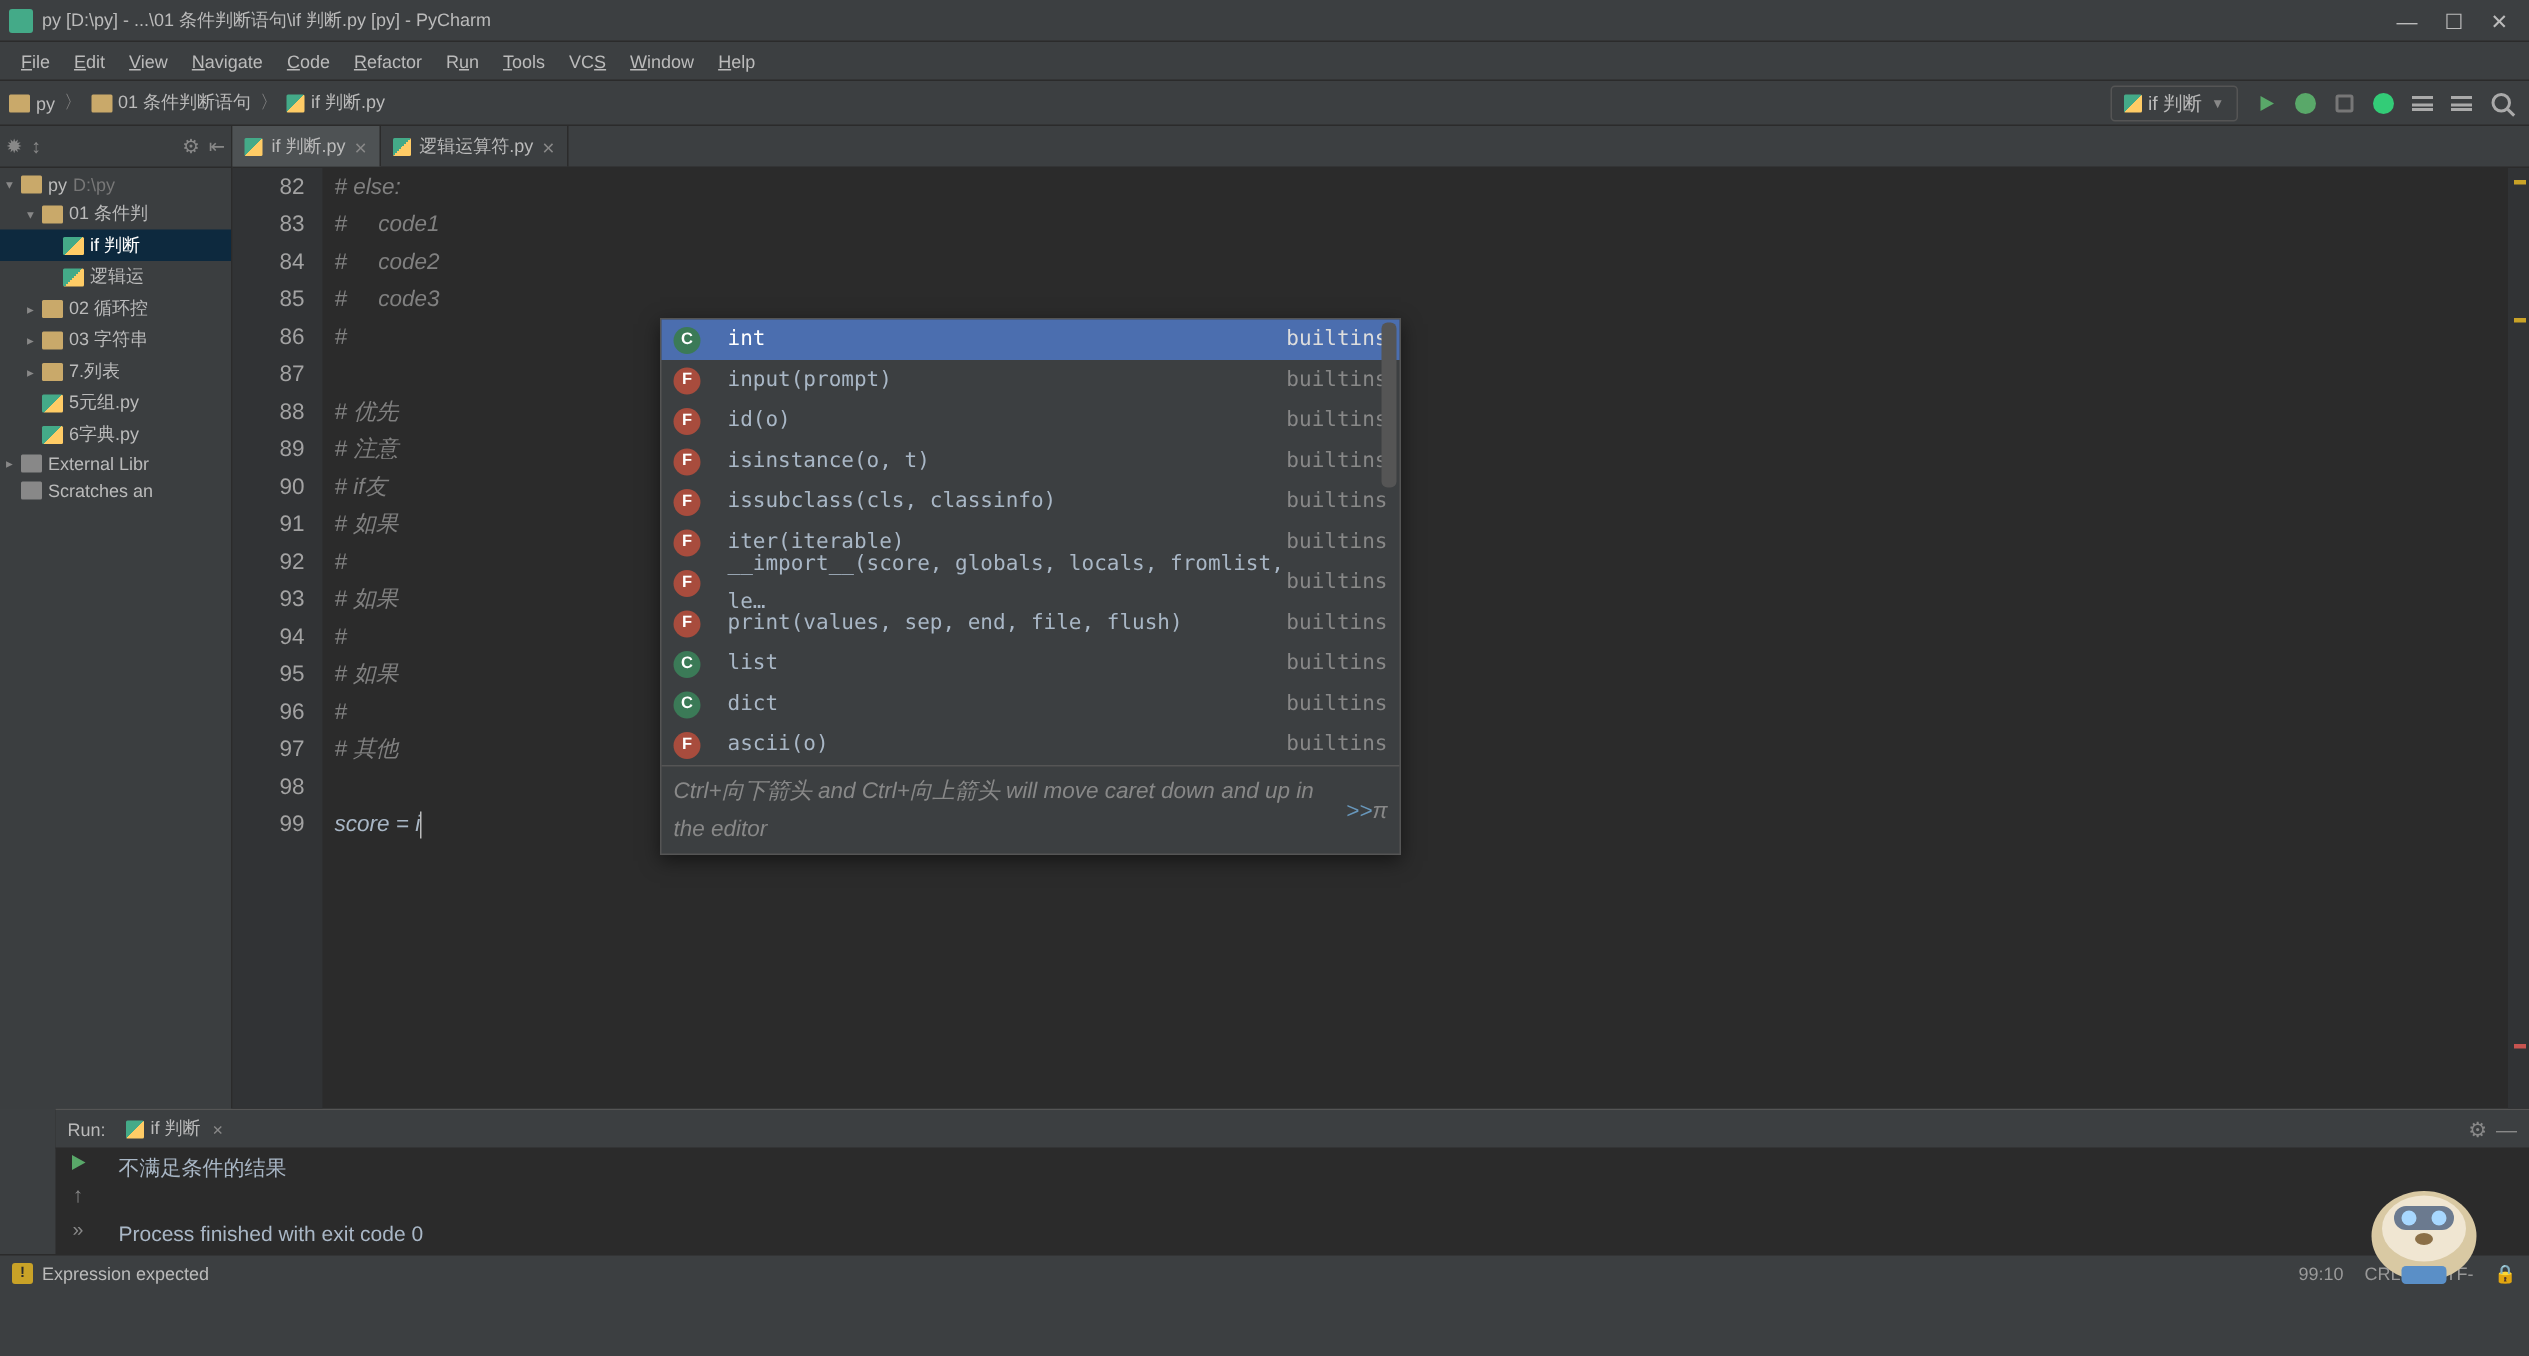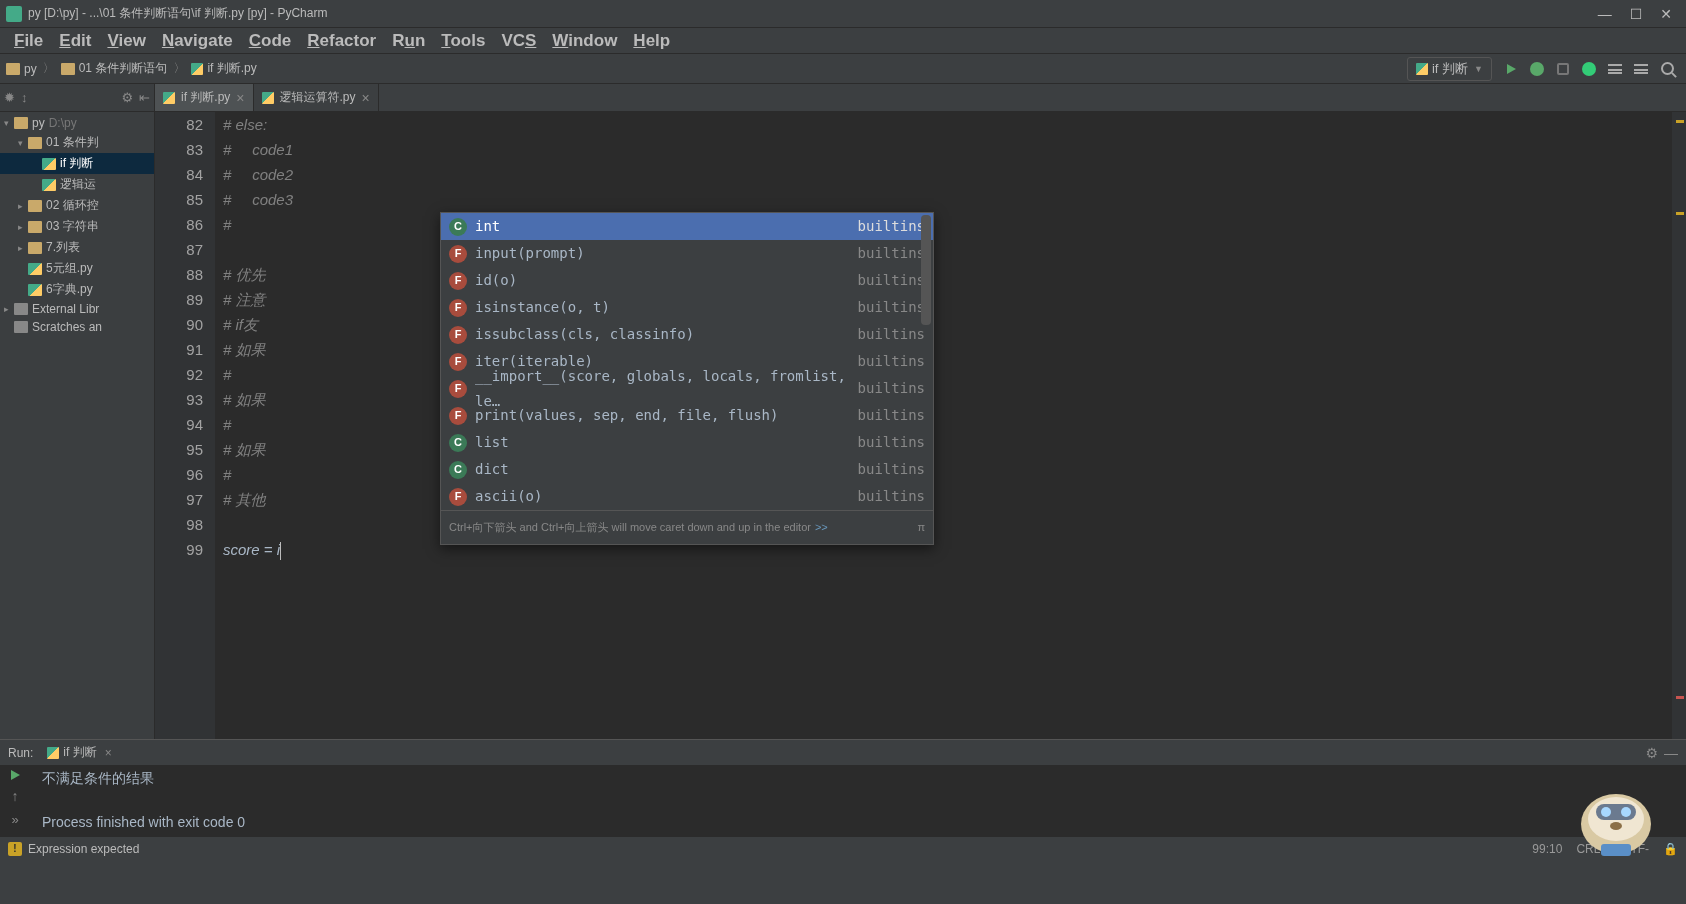--- a/index.html
+++ b/index.html
@@ -3,21 +3,21 @@
 <meta charset="utf-8">
 <style>
 * { margin:0; padding:0; box-sizing:border-box; font-family:"Segoe UI",Arial,sans-serif; }
 body { background:#3c3f41; color:#bbb; font-size:13px; overflow:hidden; width:1686px; height:904px; position:relative; }
 .titlebar { height:28px; background:#3c3f41; display:flex; align-items:center; padding:0 6px; border-bottom:1px solid #2b2b2b; }
 .titlebar .icon-app { width:16px; height:16px; background:#4a8; border-radius:2px; margin-right:6px; }
 .titlebar .title { flex:1; color:#bbb; font-size:12px; }
 .titlebar .win-controls { display:flex; gap:18px; padding-right:8px; }
 .titlebar .win-controls span { cursor:pointer; font-size:14px; color:#bbb; }
 .menubar { height:26px; background:#3c3f41; display:flex; align-items:center; padding:0 6px; border-bottom:1px solid #2b2b2b; }
-.menubar span { padding:2px 8px; cursor:pointer; font-size:17px;font-weight:bold; }
+.menubar span { padding:2px 8px; cursor:pointer; font-size:12px; }
 .menubar span u { text-decoration:underline; }
 .navbar { height:30px; background:#3c3f41; display:flex; align-items:center; padding:0 6px; border-bottom:1px solid #2b2b2b; }
 .navbar .crumb { display:flex; align-items:center; gap:4px; margin-right:6px; font-size:12px; }
 .navbar .folder-icon { width:14px; height:12px; background:#c9a96a; border-radius:1px; display:inline-block; }
 .navbar .py-icon { width:12px; height:12px; background:linear-gradient(135deg,#4a8 50%,#fc6 50%); border-radius:1px; display:inline-block; }
 .navbar .sep { color:#888; margin:0 2px; }
 .navbar .spacer { flex:1; }
 .navbar .run-config { display:flex; align-items:center; border:1px solid #555; padding:2px 8px; border-radius:3px; margin-right:6px; }
 .navbar .run-config .py-icon { margin-right:4px; }
 .navbar .tool-btn { width:22px; height:22px; display:flex; align-items:center; justify-content:center; margin:0 2px; cursor:pointer; }
@@ -55,32 +55,32 @@
 .code .line { height:25px; white-space:pre;font-style:italic; }
 .comment { color:#808080; }
 .ident { color:#a9b7c6; }
 .caret { display:inline-block; width:1px; height:18px; background:#bbb; vertical-align:middle; }
 .completion { position:absolute; left:225px; top:100px; width:494px; background:#3c3f41; border:1px solid #555; box-shadow:0 4px 12px rgba(0,0,0,.5); font-size:14px; z-index:10; }
 .completion .item { display:flex; align-items:center; padding:4px 8px; height:27px; }
 .completion .item.sel { background:#4b6eaf; color:#fff; }
 .completion .item .kind { width:18px; height:18px; border-radius:9px; display:flex; align-items:center; justify-content:center; font-size:11px; font-weight:bold; margin-right:8px; }
 .completion .item .kind.c { background:#3b7a57; color:#fff; }
 .completion .item .kind.f { background:#a84c3d; color:#fff; }
-.completion .item .name { flex:1; font-family:"Consolas",monospace; }
+.completion .item .name { flex:1; font-family:"Consolas",monospace;margin-left:10px; }
 .completion .item .src { color:#888; font-family:"Consolas",monospace; }
 .completion .item.sel .src { color:#ddd; }
-.completion .hint { padding:4px 8px; font-size:11px; color:#888; border-top:1px solid #555; display:flex; align-items:center; }
+.completion .hint { padding:4px 8px; font-size:15px; color:#888; border-top:1px solid #555; display:flex; align-items:center;font-style:italic; }
 .completion .hint a { color:#6897bb; margin-left:4px; text-decoration:none; }
 .completion .hint .pi { margin-left:auto; color:#888; }
 .completion .scroll-track { position:absolute; right:2px; top:2px; width:10px; height:110px; background:#555; border-radius:4px; }
 .right-gutter { width:14px; background:#313335; position:relative; }
 .right-gutter .mark { position:absolute; right:2px; width:8px; height:3px; }
 .right-gutter .mark.warn { background:#c9a227; top:8px; }
 .right-gutter .mark.err { background:#c75450; }
-.run-panel { border-top:1px solid #555; background:#2b2b2b; }
+.run-panel { border-top:1px solid #555; background:#2b2b2b;margin-left:37px; }
 .run-header { height:26px; display:flex; align-items:center; padding:0 8px; background:#3c3f41; border-bottom:1px solid #2b2b2b; }
 .run-header .label { font-size:12px; color:#bbb; margin-right:8px; }
 .run-header .tab-run { display:flex; align-items:center; gap:4px; padding:2px 6px; font-size:12px; }
 .run-header .spacer { flex:1; }
 .run-header .gear { font-size:14px; color:#888; cursor:pointer; margin-left:6px; }
 .run-body { display:flex; height:70px; }
 .run-tools { width:30px; display:flex; flex-direction:column; align-items:center; padding-top:4px; gap:8px; }
 .run-tools .tri-run { border-left-color:#59a869; }
 .run-tools .arrow-up { color:#888; font-size:14px; }
 .run-tools .dots { color:#888; }

